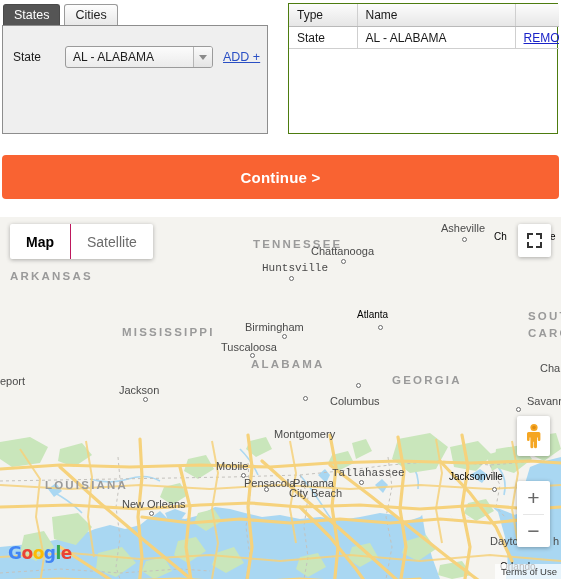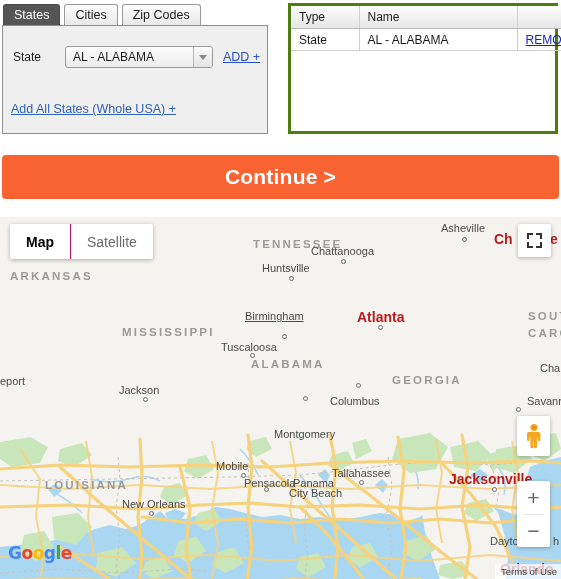--- a/index.html
+++ b/index.html
@@ -87,21 +87,21 @@
     font-size: 12.5px; color: #2e62b5;
     text-decoration: underline; cursor: pointer;
     white-space: nowrap;
   }
 
   
   .sel-table-wrap {
     position: absolute; left: 288px; top: 3px;
     width: 270px; height: 131px;
     background: #ffffff;
-    border: 3px solid #4d7c0f;
+    border: 1px solid #4d7c0f;
   }
   table.sel-table {
     width: 100%; border-collapse: collapse;
     table-layout: fixed;
   }
   table.sel-table th {
     background: linear-gradient(#fcfcfc, #e6e6e6);
     border-bottom: 1px solid #b9b9b9;
     border-right: 1px solid #cfcfcf;
     font-size: 12px; font-weight: normal;
@@ -125,21 +125,21 @@
     color: #1a23c8; text-decoration: underline;
     font-size: 12px; cursor: pointer;
   }
 
   
   .continue-btn {
     position: absolute; left: 2px; top: 155px;
     width: 557px; height: 44px;
     background: #f96332;
     border: none; border-radius: 4px;
-    color: #ffffff; font-size: 21px; font-weight: bold;
+    color: #ffffff; font-size: 15px; font-weight: bold;
     font-family: "Liberation Sans", sans-serif;
     cursor: pointer;
     display: flex; align-items: center; justify-content: center;
     letter-spacing: 0.2px;
   }
 
   
   .map {
     position: absolute; left: 0; top: 217px;
     width: 561px; height: 362px;
@@ -219,50 +219,48 @@
   }
   .attrib .tou { cursor: pointer; }
 
   
   .lbl { position: absolute; white-space: nowrap; pointer-events: none; }
   .lbl-state {
     font-size: 11.5px; color: #9a9a9a; font-weight: bold;
     letter-spacing: 2.2px;
   }
   .lbl-city { font-size: 11px; color: #4a4a4a; }
-  .lbl-city-big { font-size: 14px; color: #b91c1c; font-weight: bold; }
+  .lbl-city-big { font-size: 10px; color: #000000; font-weight: normal; }
   .citydot {
     position: absolute; width: 5px; height: 5px;
     border: 1px solid #6b6b6b; border-radius: 50%;
     background: #fff;
   }
 </style>
 </head>
 <body>
 
 <div id="page">
 
   <div class="tabstrip">
     <div class="tab active">States</div>
     <div class="tab">Cities</div>
-    <div class="tab">Zip Codes</div>
   </div>
 
   <div class="panel">
     <div class="panel-row">
       <div class="field-label">State</div>
       <div class="select-box">
         <div class="select-value">AL - ALABAMA</div>
         <div class="select-arrow">
             <i></i>
           </div>
       </div>
       <div class="add-link">ADD +</div>
     </div>
-    <div class="addall-link">Add All States (Whole USA) +</div>
   </div>
 
   <div class="sel-table-wrap">
     <table class="sel-table">
       <thead>
         <tr>
           <th class="col-type">Type</th>
           <th class="col-name">Name</th>
           <th class="col-act"></th>
         </tr>
@@ -398,45 +396,45 @@
       <div class="lbl lbl-state" style="left:251px; top:141px;">ALABAMA</div>
       <div class="lbl lbl-state" style="left:392px; top:157px;">GEORGIA</div>
       <div class="lbl lbl-state" style="left:45px; top:262px;">LOUISIANA</div>
       <div class="lbl lbl-state" style="left:528px; top:93px;">SOUT</div>
       <div class="lbl lbl-state" style="left:528px; top:110px;">CAROLI</div>
 
       <div class="lbl lbl-city" style="left:441px; top:5px;">Asheville</div>
       <div class="citydot" style="left:462px; top:20px;"></div>
       <div class="lbl lbl-city" style="left:311px; top:28px;">Chattanooga</div>
       <div class="citydot" style="left:341px; top:42px;"></div>
-      <div class="lbl lbl-city" style="left:262px; top:45px;">Huntsville</div>
+      <div class="lbl lbl-city" style="left:262px; top:45px;font-family:Liberation Mono, monospace;">Huntsville</div>
       <div class="citydot" style="left:289px; top:59px;"></div>
       <div class="lbl lbl-city-big" style="left:494px; top:14px;">Ch</div>
       <div class="lbl lbl-city-big" style="left:550px; top:14px;">e</div>
-      <div class="lbl lbl-city" style="left:245px; top:93px;text-decoration:underline;">Birmingham</div>
+      <div class="lbl lbl-city" style="left:245px; top:104px;">Birmingham</div>
       <div class="citydot" style="left:282px; top:117px;"></div>
       <div class="lbl lbl-city-big" style="left:357px; top:92px;">Atlanta</div>
       <div class="citydot" style="left:378px; top:108px;"></div>
       <div class="lbl lbl-city" style="left:221px; top:124px;">Tuscaloosa</div>
       <div class="citydot" style="left:250px; top:136px;"></div>
       <div class="lbl lbl-city" style="left:119px; top:167px;">Jackson</div>
       <div class="citydot" style="left:143px; top:180px;"></div>
       <div class="lbl lbl-city" style="left:274px; top:167px;margin-top:44px;">Montgomery</div>
       <div class="citydot" style="left:303px; top:179px;"></div>
       <div class="lbl lbl-city" style="left:330px; top:178px;">Columbus</div>
       <div class="citydot" style="left:356px; top:166px;"></div>
       <div class="lbl lbl-city" style="left:495px; top:178px;margin-left:32px;">Savannah</div>
       <div class="citydot" style="left:516px; top:190px;"></div>
       <div class="lbl lbl-city" style="left:0px; top:158px;">eport</div>
       <div class="lbl lbl-city" style="left:540px; top:145px;">Cha</div>
       <div class="lbl lbl-city" style="left:216px; top:243px;">Mobile</div>
       <div class="citydot" style="left:241px; top:256px;"></div>
       <div class="lbl lbl-city" style="left:244px; top:260px;">Pensacola</div>
       <div class="citydot" style="left:264px; top:270px;"></div>
-      <div class="lbl lbl-city" style="left:332px; top:250px;">Tallahassee</div>
+      <div class="lbl lbl-city" style="left:332px; top:250px;font-family:Liberation Mono, monospace;">Tallahassee</div>
       <div class="citydot" style="left:359px; top:263px;"></div>
       <div class="lbl lbl-city" style="left:293px; top:260px;">Panama</div>
       <div class="lbl lbl-city" style="left:289px; top:270px;">City Beach</div>
       <div class="lbl lbl-city-big" style="left:449px; top:254px;">Jacksonville</div>
       <div class="citydot" style="left:492px; top:270px;"></div>
       <div class="lbl lbl-city" style="left:122px; top:281px;">New Orleans</div>
       <div class="citydot" style="left:149px; top:294px;"></div>
       <div class="lbl lbl-city" style="left:490px; top:318px;">Daytc</div>
       <div class="lbl lbl-city" style="left:553px; top:318px;">h</div>
       <div class="lbl lbl-city-big" style="left:500px; top:344px;">Orlando</div>

